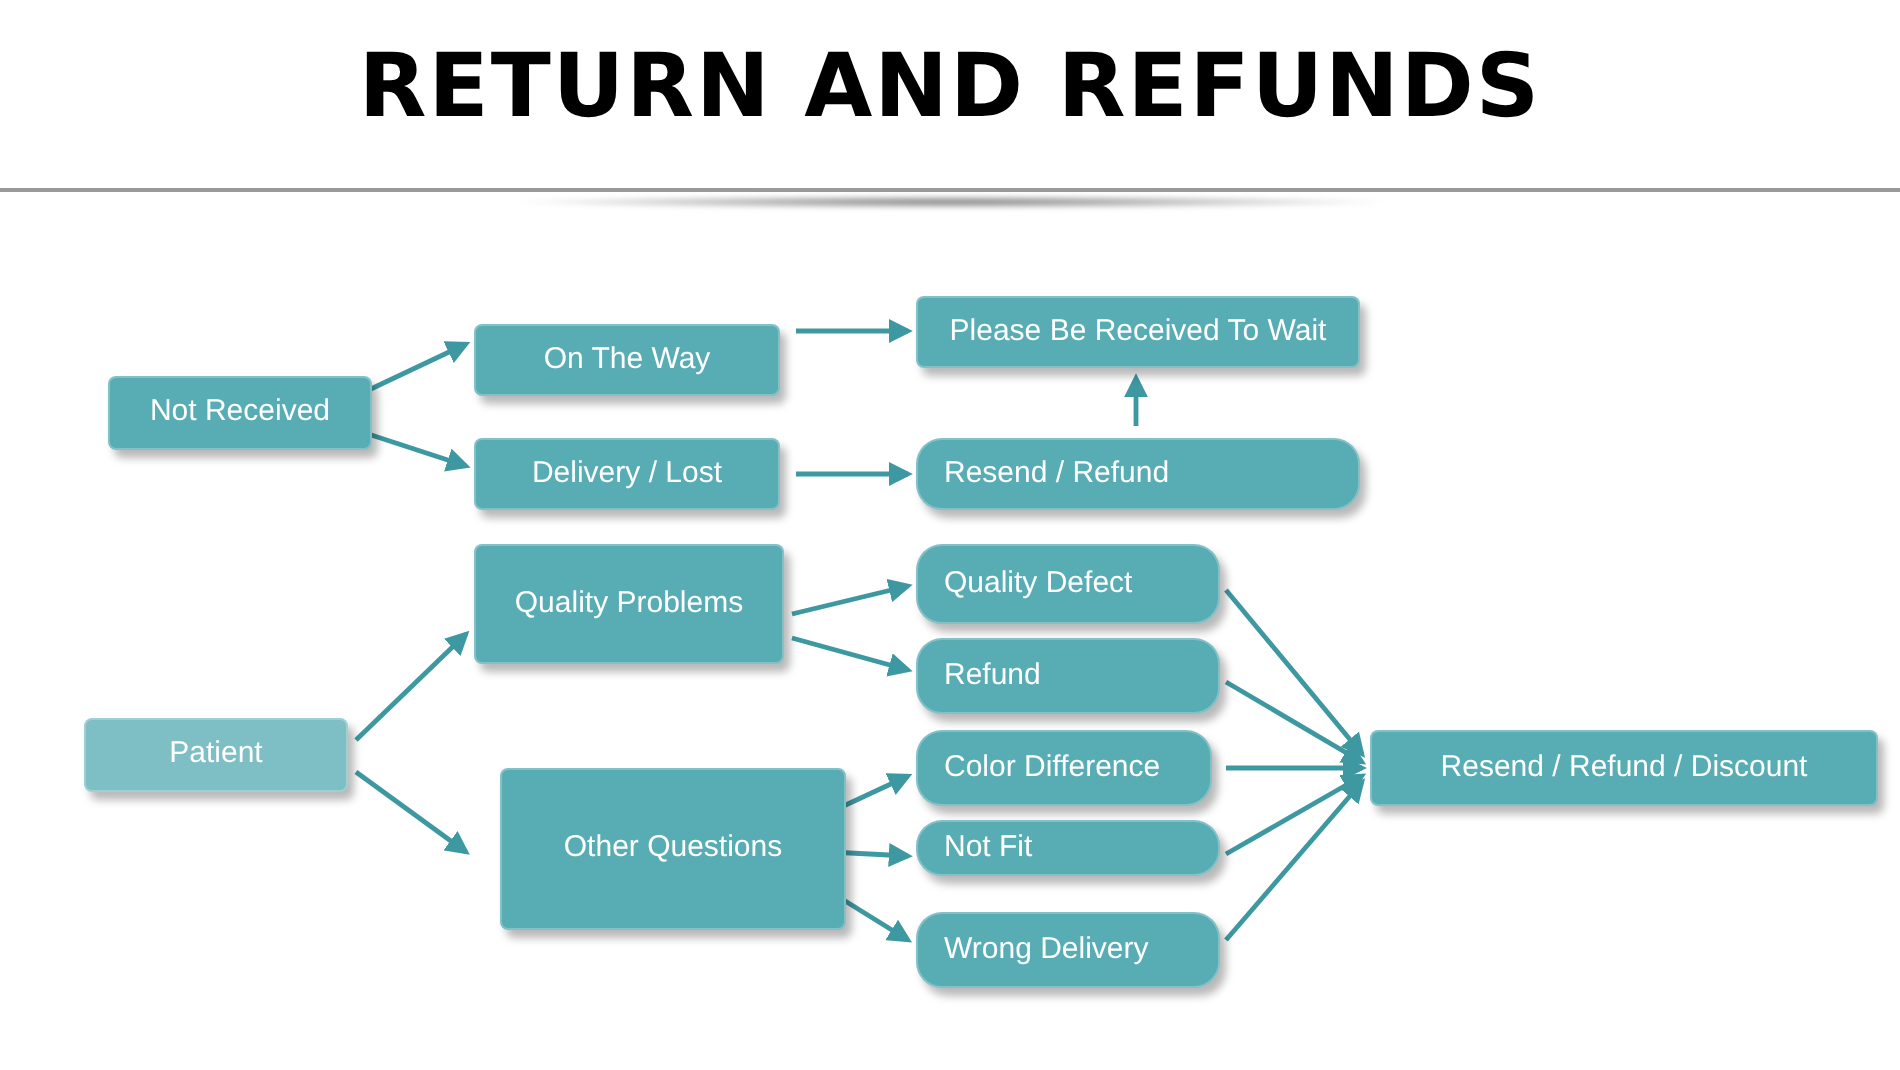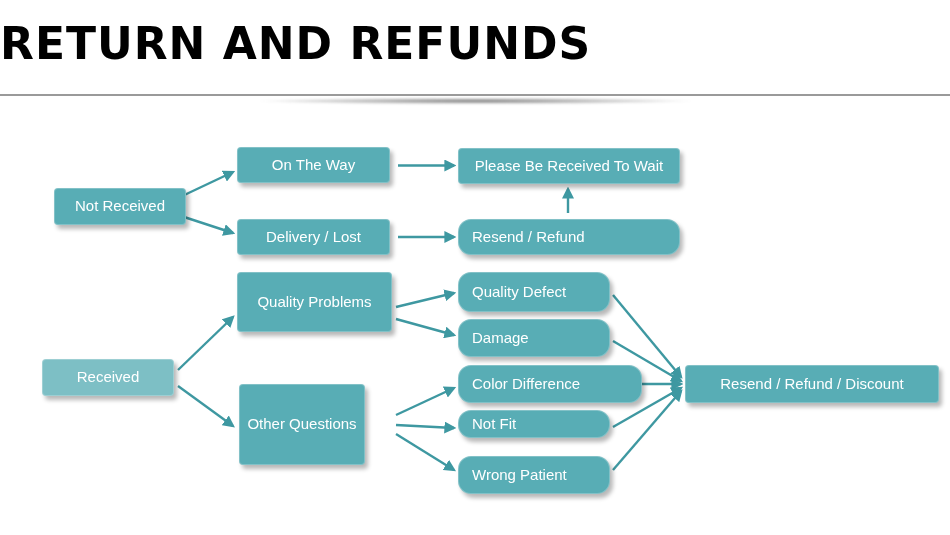--- a/index.html
+++ b/index.html
@@ -3,21 +3,21 @@
 <meta charset="utf-8">
 <style>
   html, body { margin: 0; padding: 0; }
   body {
     width: 950px; height: 535px; position: relative;
     background: #ffffff; overflow: hidden;
     font-family: "Liberation Sans", sans-serif;
   }
   .title {
     position: absolute; top: 18px; left: 0; width: 100%;
-    text-align: left;
+    text-align: center;
     font-family: "DejaVu Sans", "Liberation Sans", sans-serif;
     font-weight: bold; font-size: 44px; letter-spacing: 1px;
     color: var(--title, #000000);
   }
   .divider-line {
     position: absolute; top: 94px; left: 0; width: 100%; height: 0;
     border-top: 2px solid #9a9a9a;
   }
   .divider-swoosh {
     position: absolute; top: 97px; left: 218px; width: 515px; height: 8px;
@@ -68,37 +68,37 @@
   <path class="arrow" d="M396,434 L454,470" marker-end="url(#ah)"></path>
   <path class="arrow" d="M613,295 L681,377" marker-end="url(#ah)"></path>
   <path class="arrow" d="M613,341 L681,381" marker-end="url(#ah)"></path>
   <path class="arrow" d="M613,384 L681,384" marker-end="url(#ah)"></path>
   <path class="arrow" d="M613,427 L681,388" marker-end="url(#ah)"></path>
   <path class="arrow" d="M613,470 L681,391" marker-end="url(#ah)"></path>
 </svg>
 
 <div class="flow-node" style="left:54px;top:188px;width:132px;height:37px">Not Received</div>
 
-<div class="flow-node" style="left:237px;top:147px;width:153px;height:36px">On The Way</div>
+<div class="flow-node" style="left:237px;top:162px;width:153px;height:36px">On The Way</div>
 
 <div class="flow-node" style="left:458px;top:148px;width:222px;height:36px">Please Be Received To Wait</div>
 
 <div class="flow-node" style="left:237px;top:219px;width:153px;height:36px">Delivery / Lost</div>
 
 <div class="flow-node left" style="left:458px;top:219px;width:222px;height:36px">Resend / Refund</div>
 
 <div class="flow-node" style="left:237px;top:272px;width:155px;height:60px">Quality Problems</div>
 
-<div class="flow-node light" style="left:42px;top:359px;width:132px;height:37px">Received</div>
+<div class="flow-node light" style="left:42px;top:359px;width:132px;height:37px">Patient</div>
 
 <div class="flow-node left" style="left:458px;top:272px;width:152px;height:40px">Quality Defect</div>
 
-<div class="flow-node left" style="left:458px;top:319px;width:152px;height:38px">Damage</div>
+<div class="flow-node left" style="left:458px;top:319px;width:152px;height:38px">Refund</div>
 
-<div class="flow-node left" style="left:458px;top:365px;width:184px;height:38px">Color Difference</div>
+<div class="flow-node left" style="left:458px;top:365px;width:148px;height:38px">Color Difference</div>
 
 <div class="flow-node left" style="left:458px;top:410px;width:152px;height:28px">Not Fit</div>
 
-<div class="flow-node left" style="left:458px;top:456px;width:152px;height:38px">Wrong Patient</div>
+<div class="flow-node left" style="left:458px;top:456px;width:152px;height:38px">Wrong Delivery</div>
 
-<div class="flow-node" style="left:239px;top:384px;width:126px;height:81px">Other Questions</div>
+<div class="flow-node" style="left:250px;top:384px;width:173px;height:81px">Other Questions</div>
 
 <div class="flow-node" style="left:685px;top:365px;width:254px;height:38px">Resend / Refund / Discount</div>
 
 </body></html>

